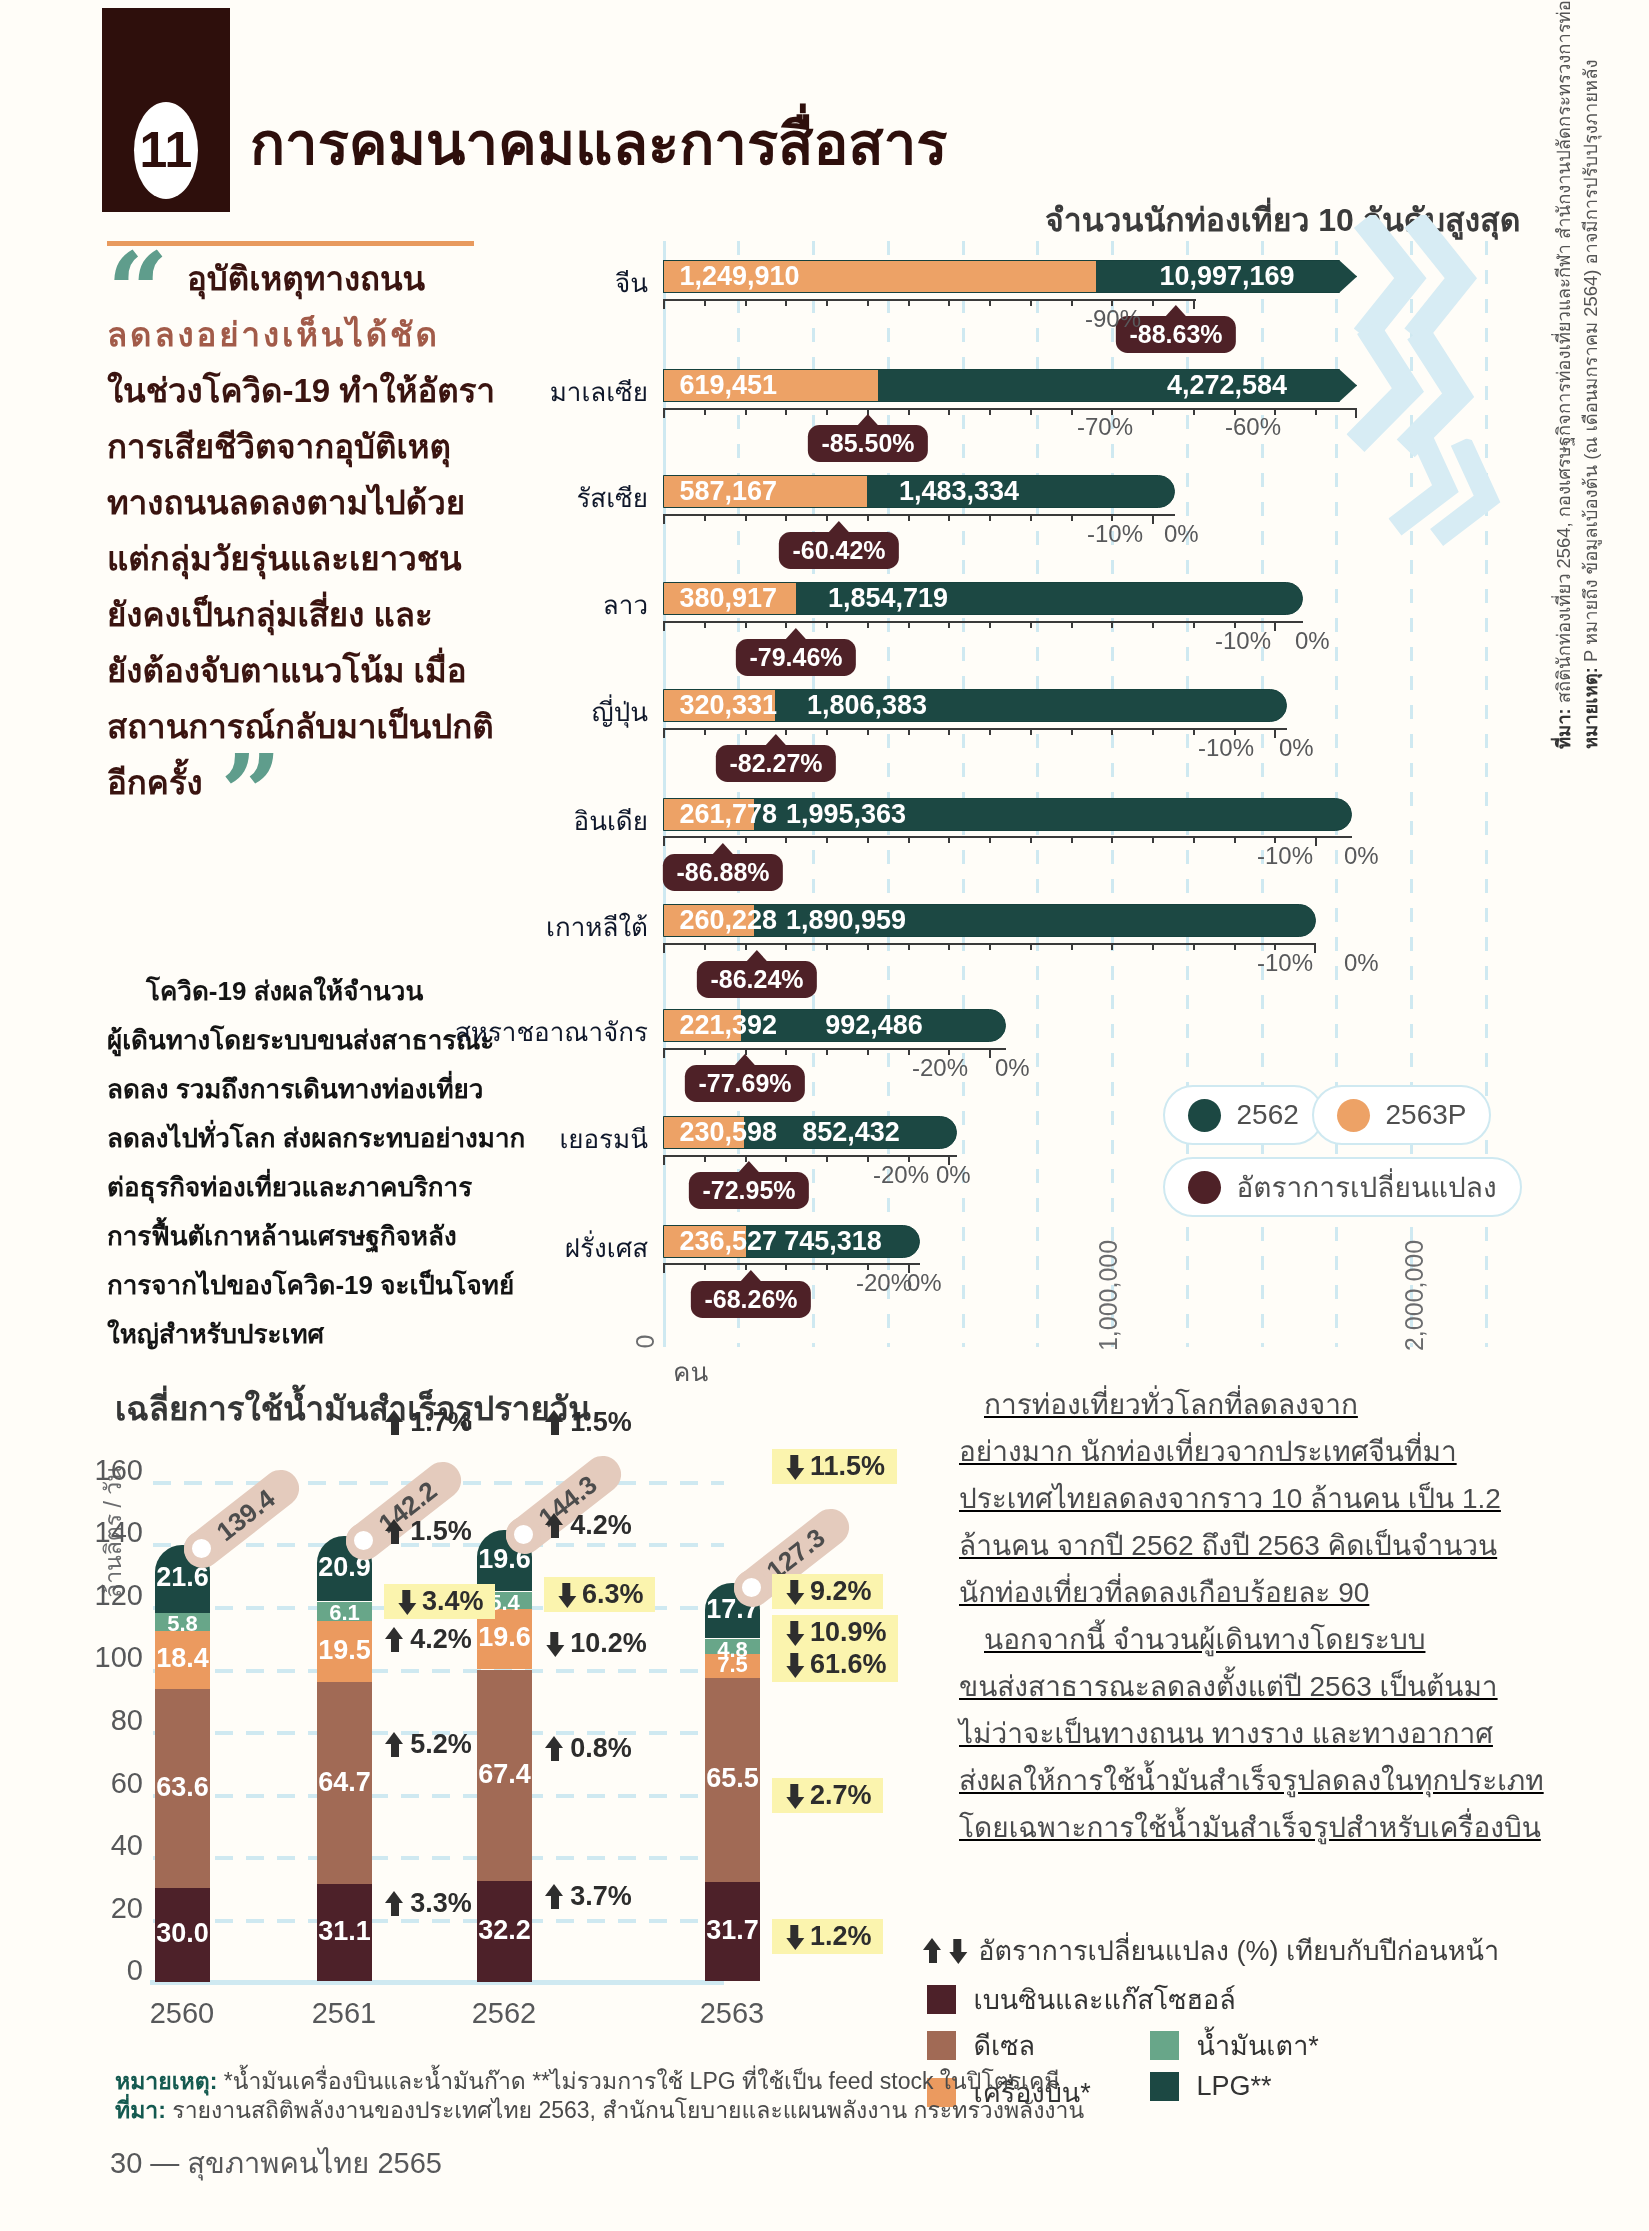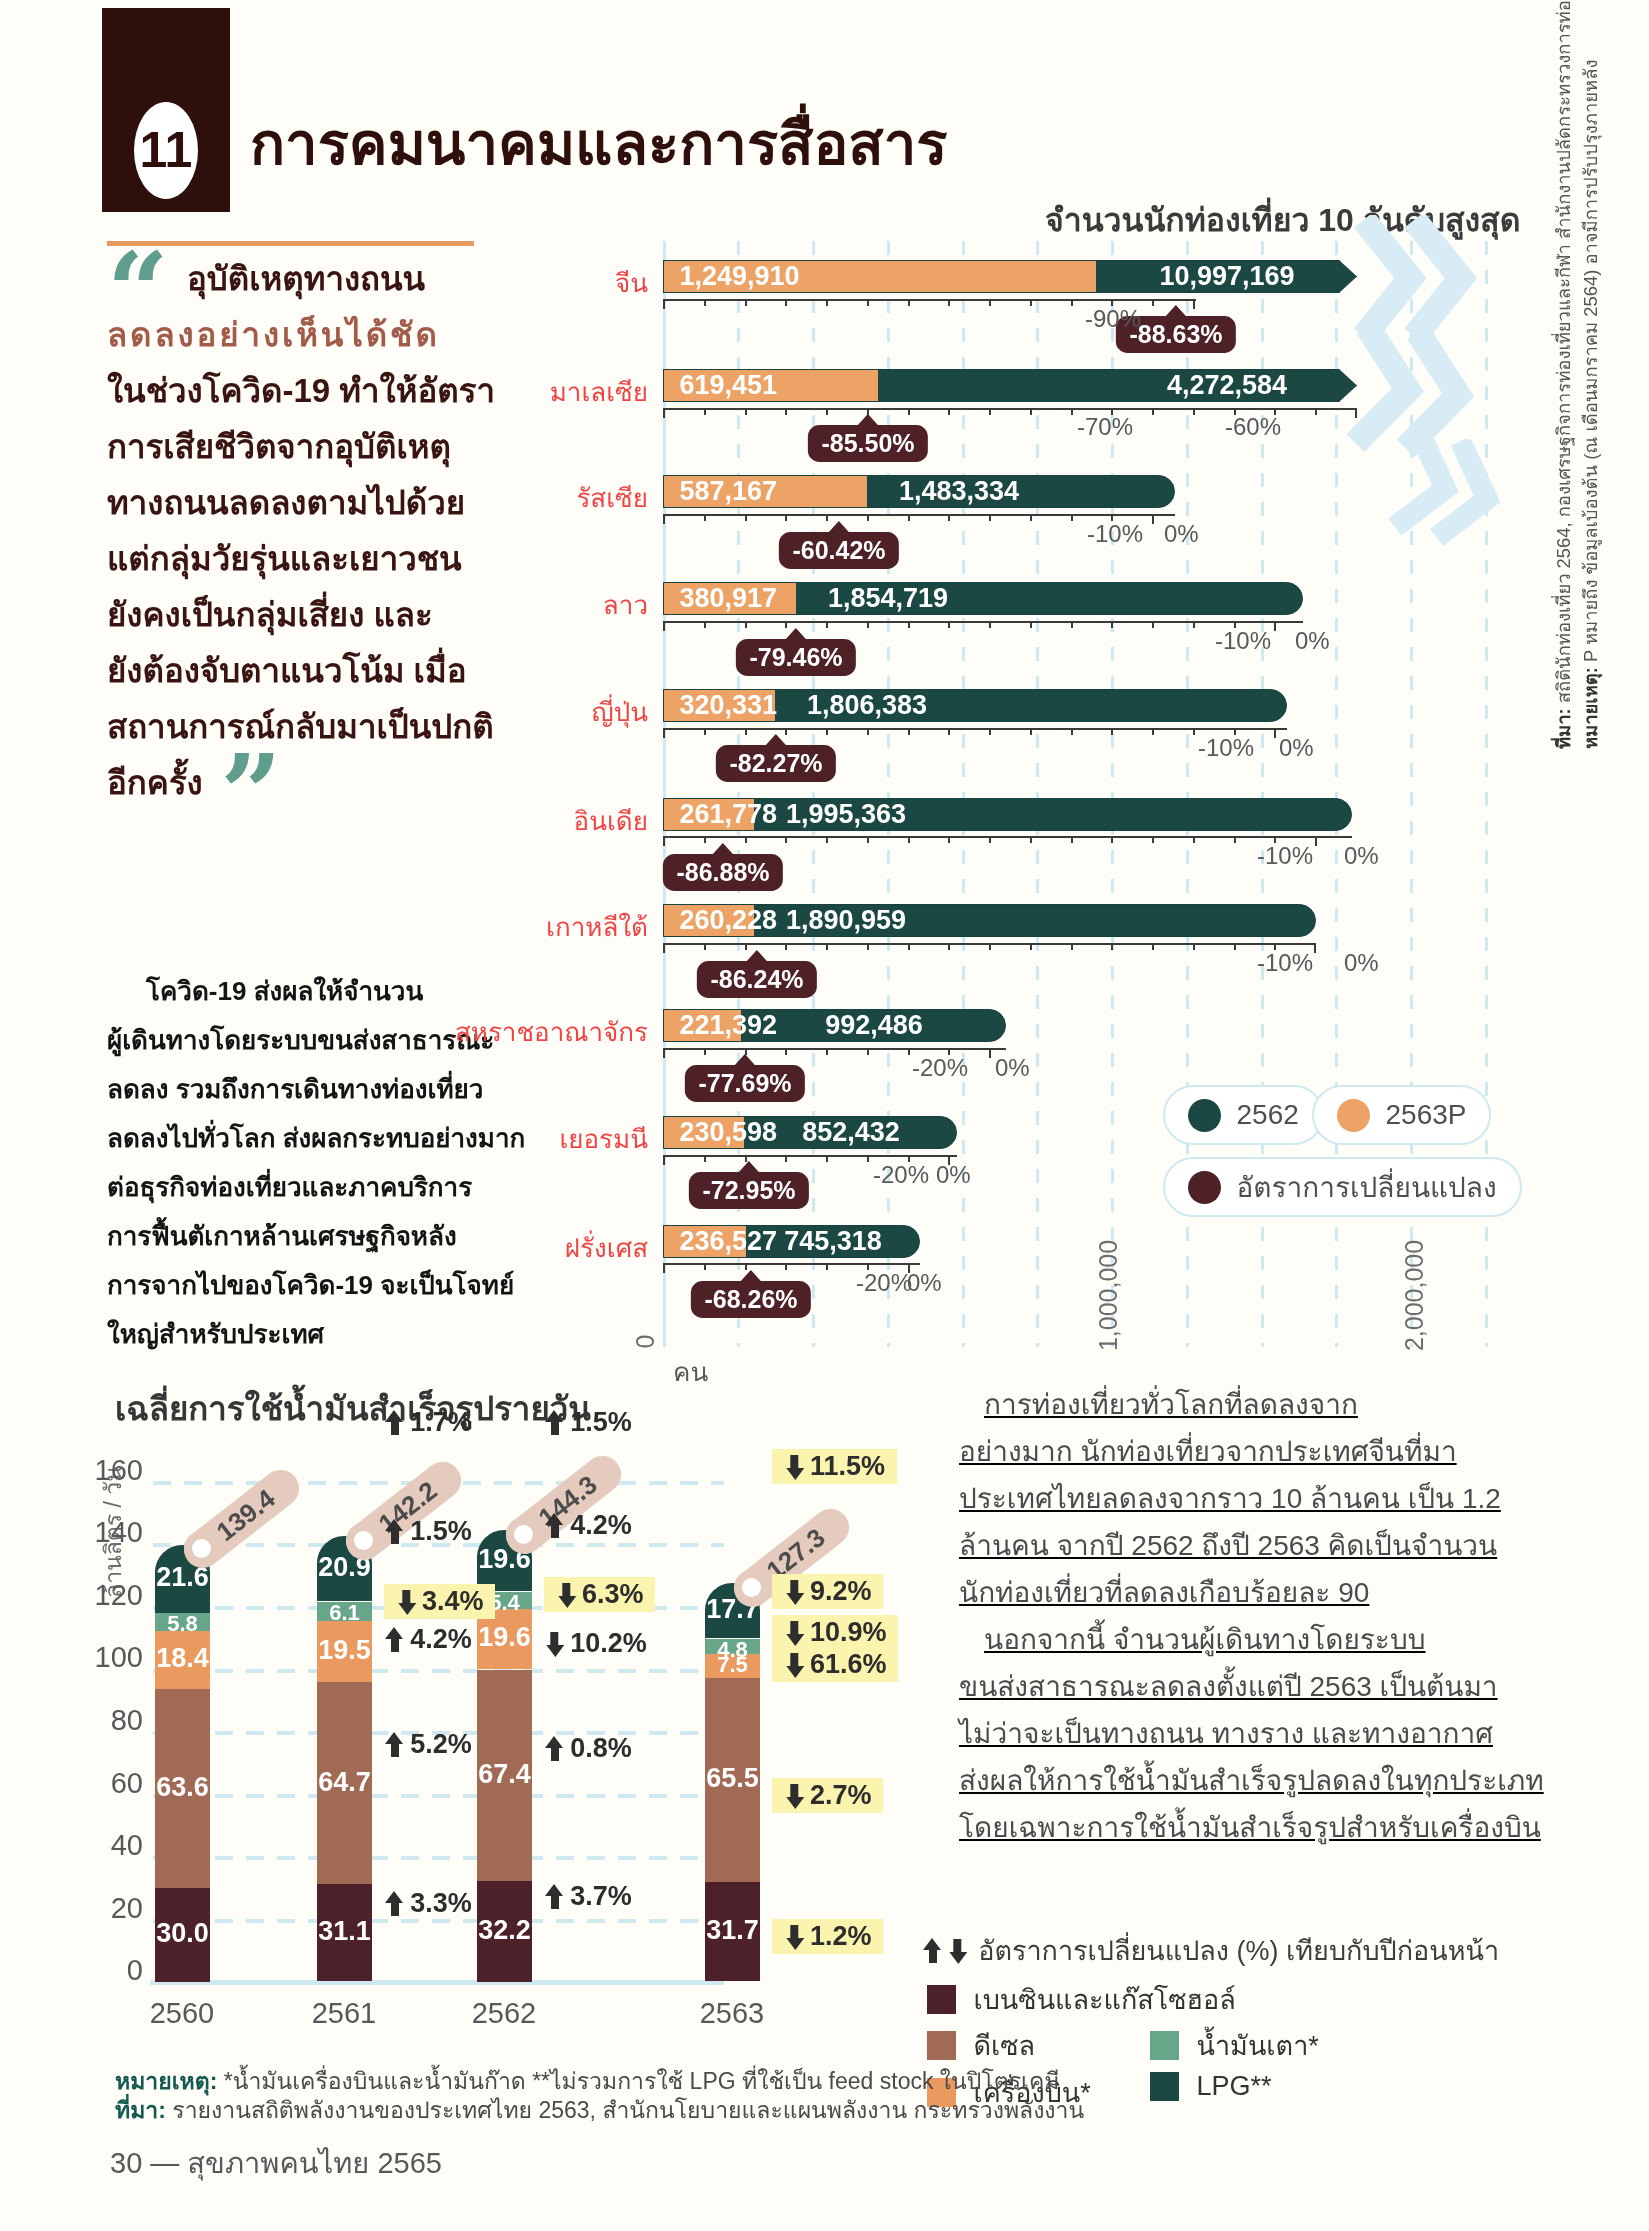--- a/index.html
+++ b/index.html
@@ -26,21 +26,21 @@
   
   #intro{position:absolute;left:107px;top:970px;width:398px;}
   .i-line{height:49px;font-size:26px;font-weight:bold;color:#141414;white-space:nowrap;}
   .i-line.first{padding-left:39px;}
 
   
   .t-title{position:absolute;left:1045px;top:194px;width:408px;text-align:right;font-size:32px;font-weight:bold;color:#3b3b3b;white-space:nowrap;}
   .vgrid{position:absolute;top:241px;height:1106px;width:2.9px;
          background:repeating-linear-gradient(180deg,#cfe9f1 0 13.6px,rgba(0,0,0,0) 13.6px 29px);}
   .vgrid.solid{background:#cfe9f1;}
-  .c-label{position:absolute;width:279px;text-align:right;font-size:26px;color:#ef4444;white-space:nowrap;}
+  .c-label{position:absolute;width:279px;text-align:right;font-size:26px;color:#0f172a;white-space:nowrap;}
   .tbar{position:absolute;height:33px;background:#1c4843;border:1.9px solid #16413d;box-sizing:border-box;}
   .tbar .orange{position:absolute;left:0;top:0;height:100%;background:#eda266;}
   .vlabel{position:absolute;top:0;color:#fff;font-weight:bold;font-size:27px;line-height:30px;white-space:nowrap;}
   .ruler{position:absolute;height:1.9px;background:#3a3a3a;}
   .ruler .tick{position:absolute;top:0;width:1.9px;background:#3a3a3a;}
   .tbadge{position:absolute;transform:translateX(-50%);background:#4e2127;color:#fff;font-weight:bold;
           font-size:25px;line-height:25px;padding:5.8px 13.6px;border-radius:11.6px;white-space:nowrap;}
   .tbadge::before{content:"";position:absolute;top:-10.7px;left:50%;transform:translateX(-50%);
           border-left:10.7px solid rgba(0,0,0,0);border-right:10.7px solid rgba(0,0,0,0);border-bottom:11.6px solid #4e2127;}
   .pct-label{position:absolute;font-size:24px;color:#58595b;white-space:nowrap;}

